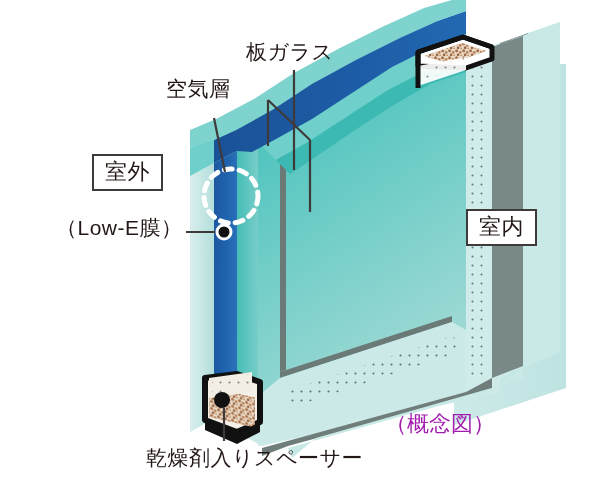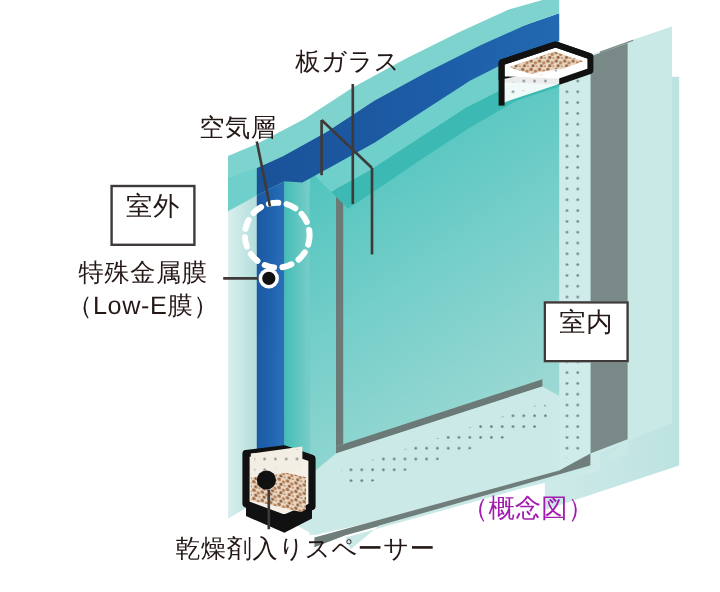--- a/index.html
+++ b/index.html
@@ -16,31 +16,31 @@
     font-size:21px;
     line-height:1.18;
     letter-spacing:0.5px;
     color:#231815;
     white-space:nowrap;
     font-weight:500;
   }
   .label.boxed{
     border:2px solid #3e3a39;
     background:#ffffff;
-    padding:3px 11px 18px 11px;
+    padding:3px 11px 4px 11px;
     font-size:22px;
   }
   .label.two-line{line-height:1.32;text-align:center;}
   .note{position:absolute;font-size:22px;color:#a21caf;white-space:nowrap;}
 
   
   #lbl-ita     {left:246px;top:40px;}
-  #lbl-kuuki   {left:166px;top:95px;}
+  #lbl-kuuki   {left:166px;top:77px;}
   #lbl-shitsugai{left:92px;top:154px;}
-  #lbl-shitsunai{left:453px;top:209px;margin-top:42px;}
+  #lbl-shitsunai{left:466px;top:209px;}
   #lbl-lowe    {left:56px;top:214px;}
   #lbl-spacer  {left:146px;top:446px;}
   #lbl-gainen  {left:385px;top:409px;}
 </style>
 </head>
 <body>
 
 <div id="stage">
 
   <svg class="layer" viewBox="0 0 600 493">
@@ -292,21 +292,20 @@
 
   <div class="label" id="lbl-ita">板ガラス</div>
 
   <div class="label" id="lbl-kuuki">空気層</div>
 
   <div class="label boxed" id="lbl-shitsugai">室外</div>
 
   <div class="label boxed" id="lbl-shitsunai">室内</div>
 
   <div class="label two-line" id="lbl-lowe">
-    <div>特殊金属膜</div>
     <div>（Low-E膜）</div>
   </div>
 
   <div class="label" id="lbl-spacer">乾燥剤入りスペーサー</div>
 
   <div class="note" id="lbl-gainen">（概念図）</div>
 
 </div>
 
 </body></html>

